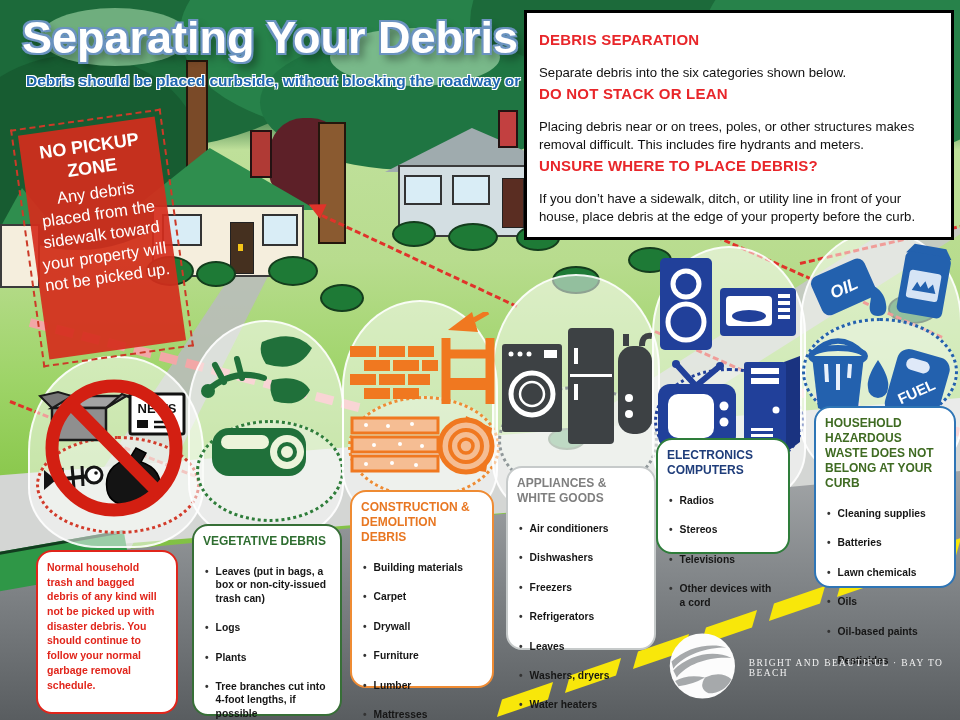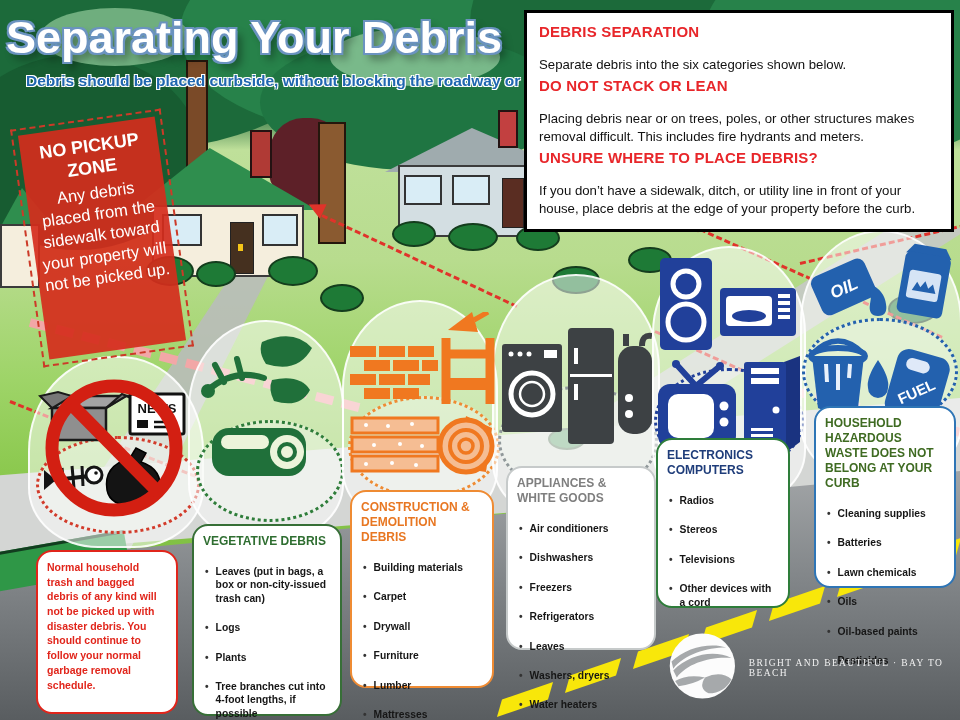--- a/index.html
+++ b/index.html
@@ -18,26 +18,26 @@
   .pdash{position:absolute;border-top:9px dashed #f2a7a7;transform-origin:left center;z-index:3;}
   .arrow{position:absolute;width:0;height:0;border-style:solid;border-width:8px 16px 8px 0;
     border-color:transparent #e0332a transparent transparent;z-index:3;}
   .ydash{position:absolute;width:54px;height:15px;background:#f8e70a;transform:rotate(-19deg) skewX(-35deg);z-index:3;}
   .callout{position:absolute;background:#fff;border-radius:16px;padding:8px 9px 6px 9px;z-index:6;box-sizing:border-box;}
   .callout h3{margin:0 0 3px 0;font-size:12px;line-height:1.25;}
   .callout ul{margin:0;padding:0;list-style:none;}
   .callout li{display:flex;font-size:10.3px;font-weight:700;color:#161616;line-height:1.3;margin:16px 0 2px 0;}
   .callout li::before{content:"\2022";margin:0 7px 0 2px;color:#333;}
   .ibody{font-size:10.5px;font-weight:600;line-height:1.4;}
-  .title{position:absolute;left:6px;top:12px;z-index:7;font-size:45px;font-weight:700;color:#fff;white-space:nowrap;
+  .title{position:absolute;left:22px;top:12px;z-index:7;font-size:45px;font-weight:700;color:#fff;white-space:nowrap;
     text-shadow:-2px -2px 0 #6b93c0,2px -2px 0 #6b93c0,-2px 2px 0 #6b93c0,2px 2px 0 #6b93c0,5px 6px 8px rgba(0,0,0,.45);}
   .subtitle{position:absolute;left:26px;top:72px;z-index:7;font-size:15.5px;font-weight:700;color:#1f66b0;white-space:nowrap;
     text-shadow:-1px -1px 0 #fff,1px -1px 0 #fff,-1px 1px 0 #fff,1px 1px 0 #fff;}
   .infobox{position:absolute;left:524px;top:10px;width:430px;z-index:7;background:#fff;border:3px solid #000;
-    padding:6px 12px 8px 12px;box-sizing:border-box;}
+    padding:14px 12px 8px 12px;box-sizing:border-box;}
   .infobox h2{margin:4px 0 1px 0;font-size:15px;color:#e8262a;letter-spacing:.2px;}
   .infobox p{margin:16px 0 4px 0;font-size:13.2px;color:#111;line-height:1.32;}
   .nopz-outer{position:absolute;left:26px;top:118px;width:148px;height:236px;transform:rotate(-8deg);
     border:2px dashed #cc3a28;z-index:7;}
   .nopz-inner{position:absolute;left:5px;top:5px;right:5px;bottom:5px;background:rgba(213,45,28,.92);
     color:#fff;text-align:center;padding:10px 6px;box-sizing:border-box;}
   .nopz-inner .t{font-size:18px;font-weight:800;line-height:1.2;margin-bottom:4px;}
   .nopz-inner .b{font-size:16.5px;font-weight:500;line-height:1.28;}
   .logo{position:absolute;left:668px;top:624px;width:290px;height:84px;z-index:6;display:flex;align-items:center;}
   .logo-name{font-family:"Liberation Serif",serif;font-size:28px;letter-spacing:3px;color:#fff;line-height:1;}
@@ -356,21 +356,21 @@
       <li>Air conditioners</li>
       <li>Dishwashers</li>
       <li>Freezers</li>
       <li>Refrigerators</li>
       <li>Leaves</li>
       <li>Washers, dryers</li>
       <li>Water heaters</li>
     </ul>
   </div>
 
-  <div class="callout" style="left:656px;top:438px;width:134px;height:170px;border:2px solid #2e7d3a;">
+  <div class="callout" style="left:656px;top:438px;width:134px;height:116px;border:2px solid #2e7d3a;">
     <h3 style="color:#1f3d7a;">ELECTRONICS COMPUTERS</h3>
     <ul>
       <li>Radios</li>
       <li>Stereos</li>
       <li>Televisions</li>
       <li>Other devices with a cord</li>
     </ul>
   </div>
 
   <div class="callout" style="left:814px;top:406px;width:142px;height:182px;border:2px solid #2e75b6;">

